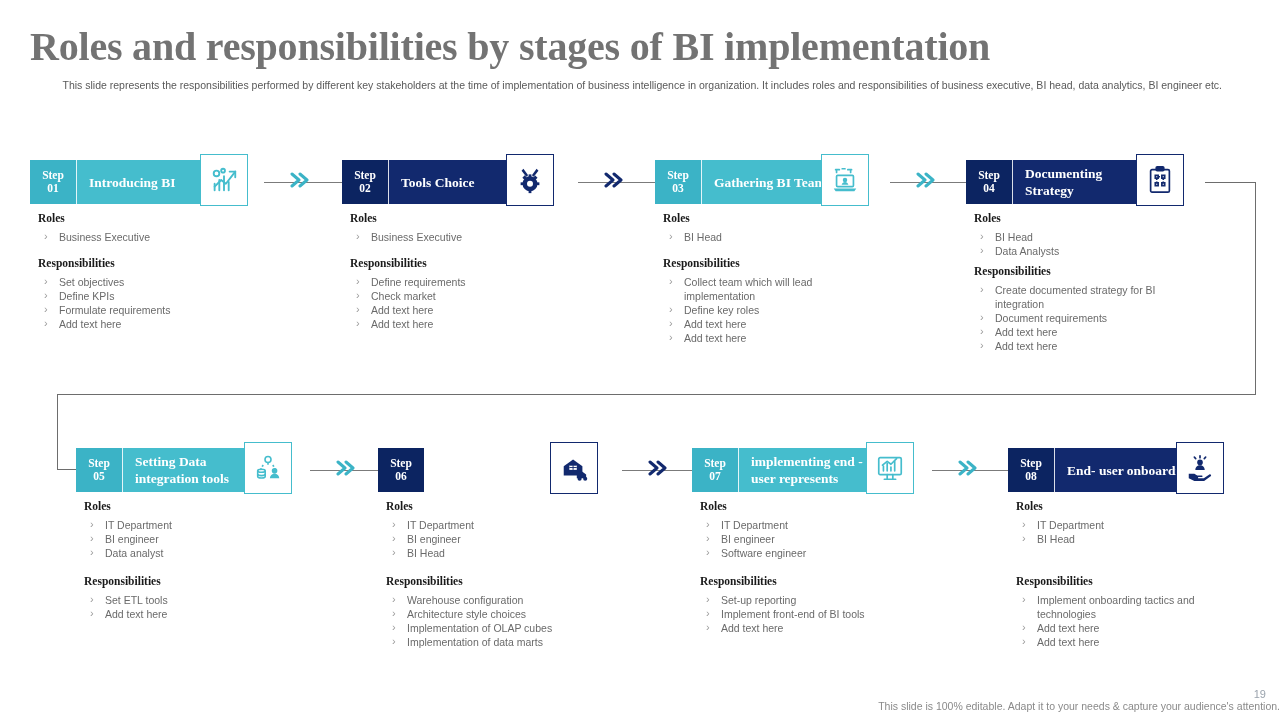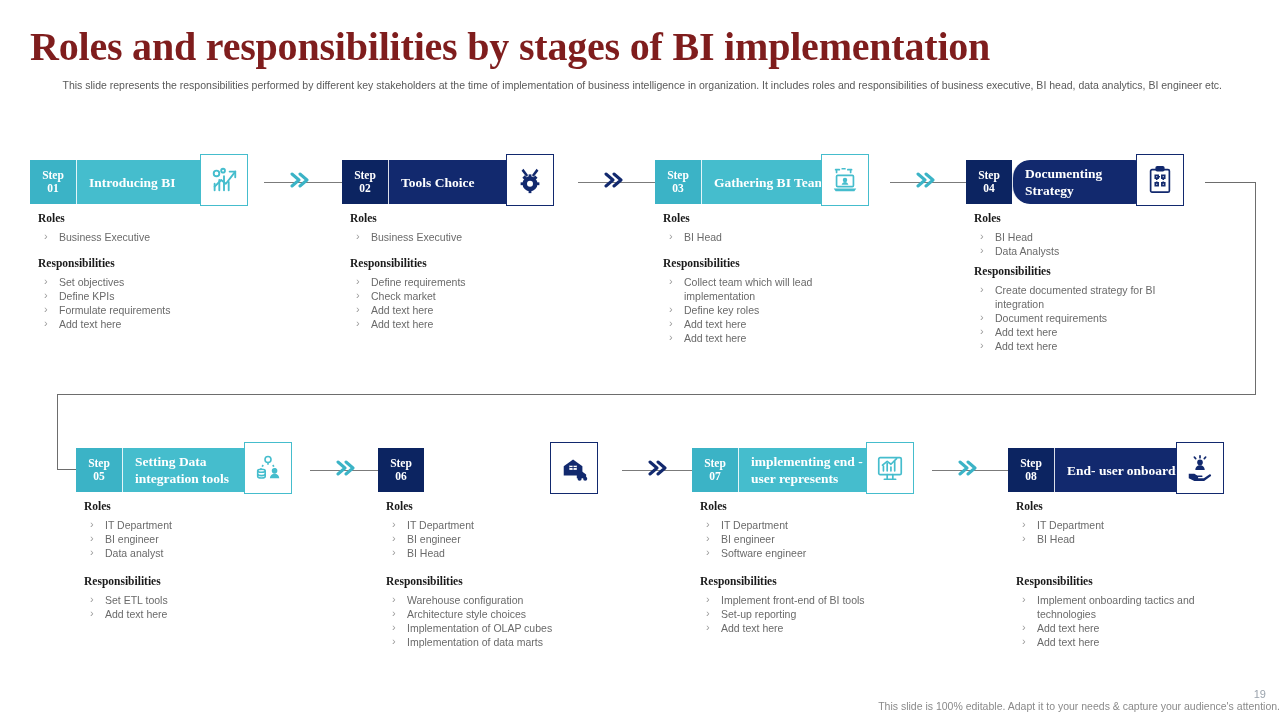--- a/index.html
+++ b/index.html
@@ -11,21 +11,21 @@
   }
   .slide { position: relative; width: 1280px; height: 720px; background: #fff; }
 
   
   .title {
     position: absolute; left: 30px; top: 24px;
     font-family: "Liberation Serif", serif;
     font-weight: bold;
     font-size: 40px;
     line-height: 46px;
-    color: #7f1d1d;
+    color: #737373;
     letter-spacing: -0.2px;
     white-space: nowrap;
   }
   .subtitle {
     position: absolute; left: 30px; top: 78px; width: 1192px;
     font-size: 10.5px; line-height: 14px; color: #595959; text-align: right;
   }
 
   
   .elbow { position: absolute; border-color: #6d6d6d; border-style: solid; }
@@ -269,21 +269,21 @@
         </svg>
     </div>
   </div>
 
   <div class="step navy" style="left:966px; top:160px;">
     <div class="step-head" style="width:186px;">
       <div class="step-num">
         <span>Step</span>
         <span>04</span>
       </div>
-      <div class="step-title two-line" style="padding-right:36px;border-radius:18px;">Documenting Strategy</div>
+      <div class="step-title two-line" style="padding-right:36px;">Documenting Strategy</div>
       <div class="icon-tile" style="right:-32px;">
         <svg width="28" height="30" viewBox="0 0 28 32" fill="none" stroke="#12296E" stroke-width="1.8">
           <rect x="4" y="5" width="20" height="24" rx="1.5"></rect>
           <rect x="10" y="2" width="8" height="4" rx="1" fill="#12296E"></rect>
           <path d="M9 11h3v3H9zM16 11h3v3h-3zM9 19h3v3H9zM16 19h3v3h-3z"></path>
           <path d="M12 12.5h4M10.5 14v5M17.5 14v5" stroke-dasharray="2 1.5"></path>
         </svg>
       </div>
     </div>
     <div class="step-body" style="left:8px; width:250px;">
@@ -410,22 +410,22 @@
     <div class="step-body" style="left:8px; width:270px;">
       <div class="sec-head">Roles</div>
       <ul class="items">
         <li>IT Department</li>
         <li>BI engineer</li>
         <li>Software engineer</li>
       </ul>
       <div class="gap" style="height:15px;"></div>
       <div class="sec-head">Responsibilities</div>
       <ul class="items">
+        <li>Set-up reporting</li>
         <li>Implement front-end of BI tools</li>
-        <li>Set-up reporting</li>
         <li>Add text here</li>
       </ul>
     </div>
   </div>
 
   <div class="connector" style="left:932px; top:455px; width:78px;">
     <div class="line"></div>
     <div class="chev" style="left:26px;">
       <svg width="22" height="16" viewBox="0 0 22 16">
           <path d="M2 2L9 8L2 14M10 2L17 8L10 14" stroke="#3BB3C6" stroke-width="3" fill="none" stroke-linecap="round" stroke-linejoin="round"></path>

